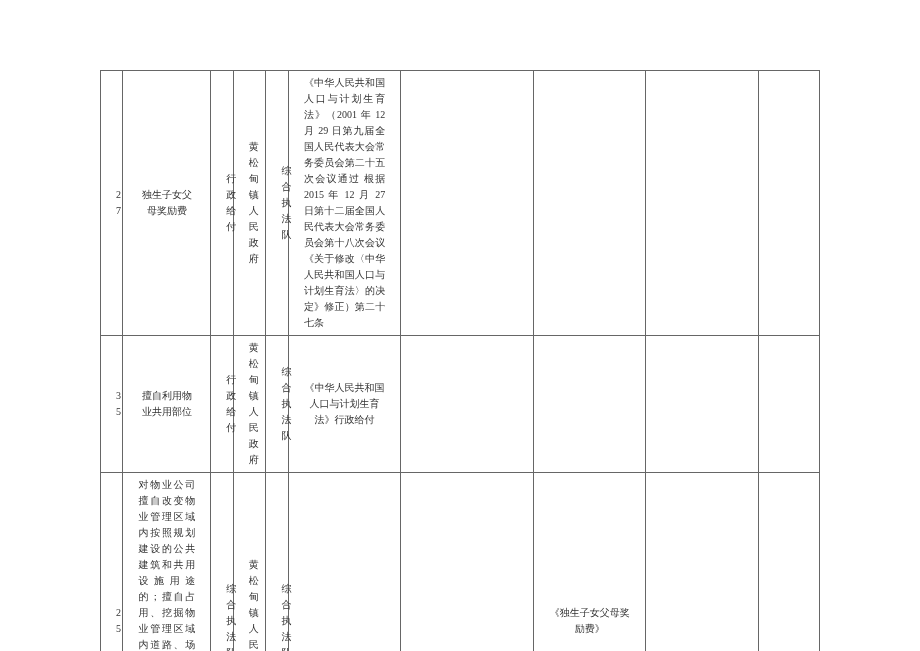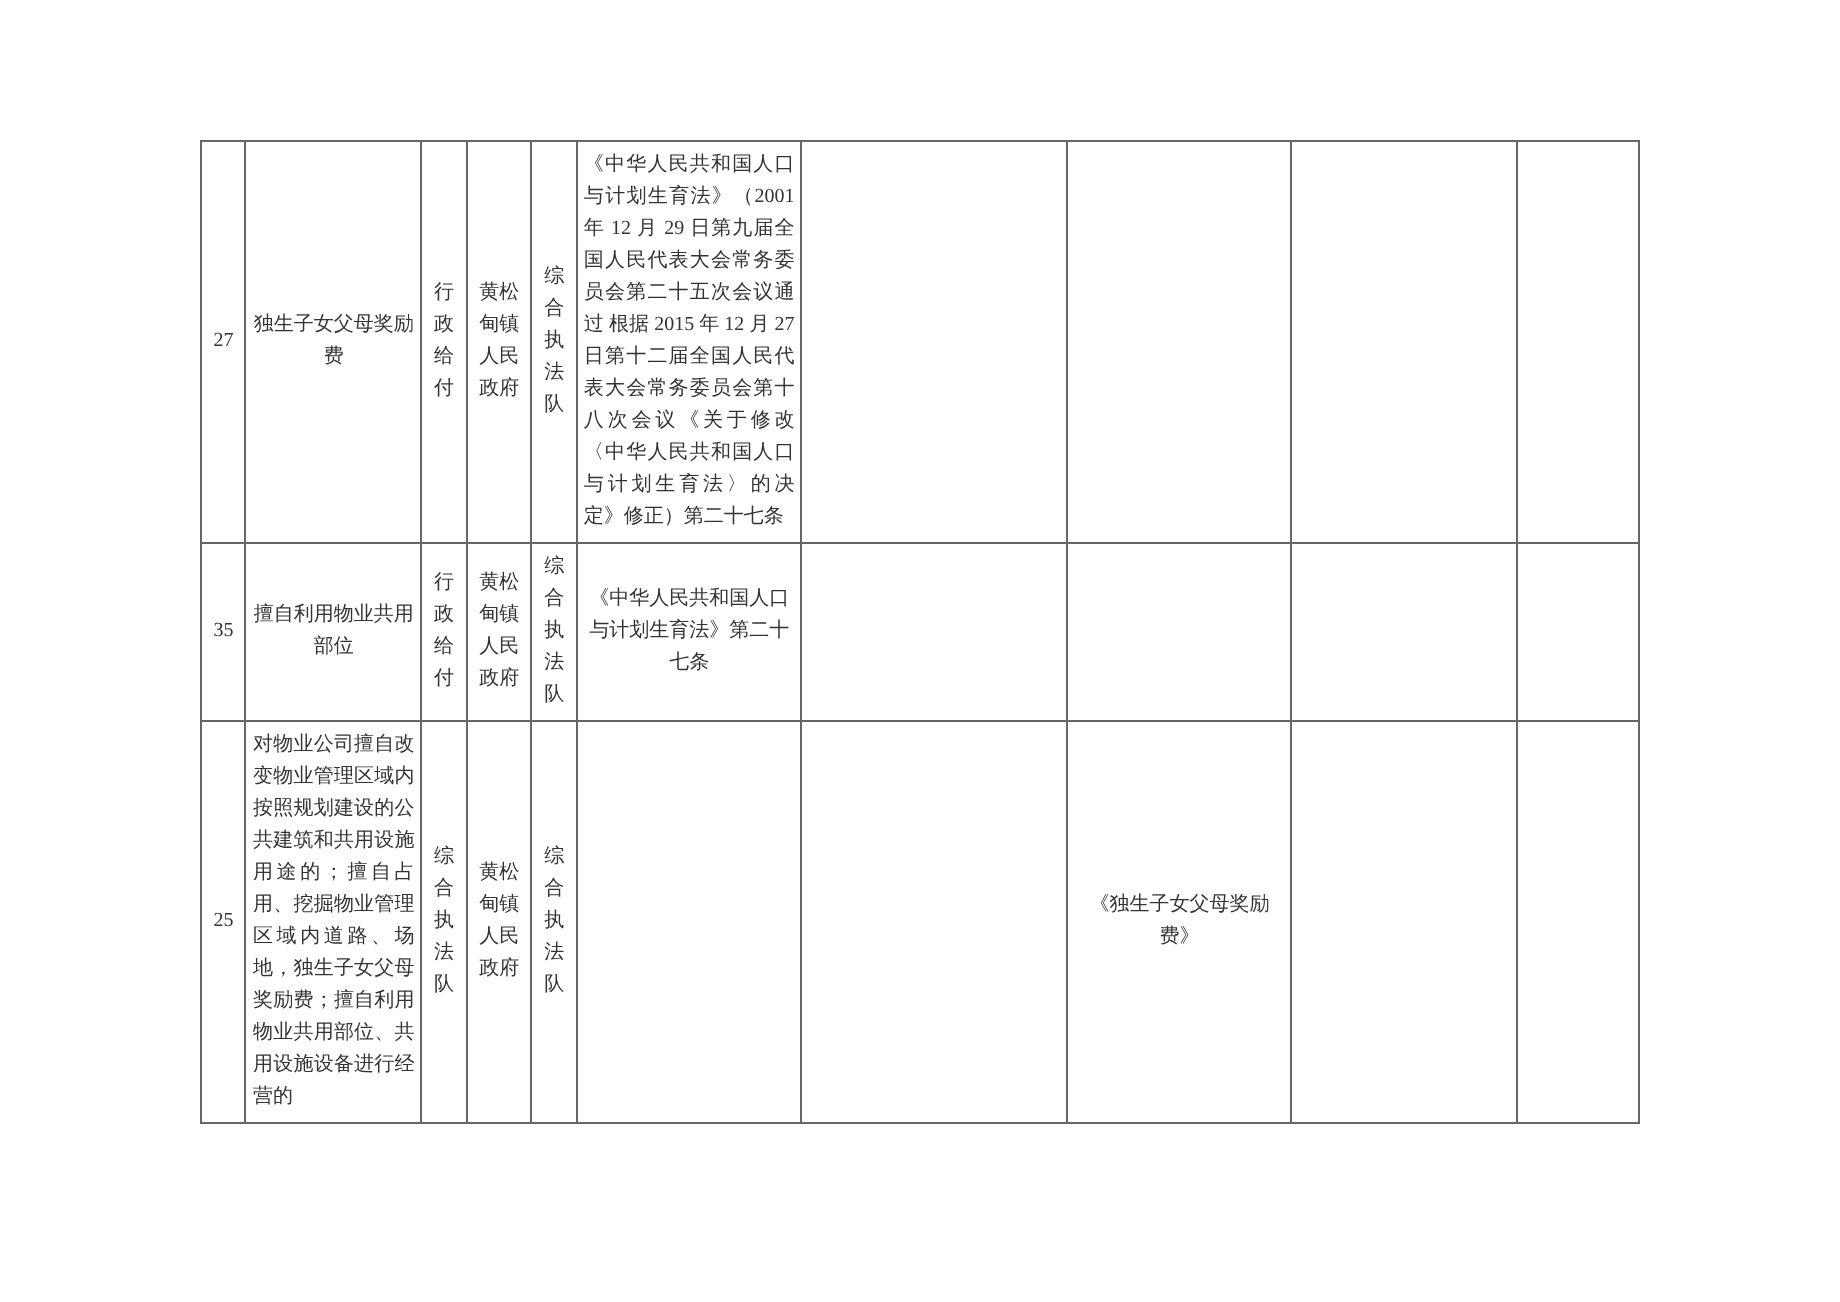--- a/index.html
+++ b/index.html
@@ -11,21 +11,21 @@
       padding: 70px 100px 20px 100px;
       width: 920px;
     }
     table {
       border-collapse: collapse;
       width: 100%;
       table-layout: fixed;
     }
     td {
       border: 1px solid #666;
-      padding: 4px 3px;
+      padding: 4px 15px;
       vertical-align: middle;
       text-align: center;
       line-height: 1.6;
       word-wrap: break-word;
       overflow-wrap: break-word;
     }
     .col-num { width: 22px; }
     .col-item { width: 86px; }
     .col-type { width: 22px; }
     .col-agency { width: 32px; }
@@ -65,21 +65,21 @@
       <td></td>
       <td></td>
       <td></td>
     </tr>
     <tr>
       <td>35</td>
       <td>擅自利用物业共用部位</td>
       <td>行政给付</td>
       <td>黄松甸镇人民政府</td>
       <td>综合执法队</td>
-      <td>《中华人民共和国人口与计划生育法》第二十七条</td>
+      <td>《中华人民共和国人口与计划生育法》行政给付</td>
       <td></td>
       <td></td>
       <td></td>
       <td></td>
     </tr>
     <tr>
       <td>25</td>
       <td class="just">对物业公司擅自改变物业管理区域内按照规划建设的公共建筑和共用设施用途的；擅自占用、挖掘物业管理区域内道路、场地，独生子女父母奖励费；擅自利用物业共用部位、共用设施设备进行经营的</td>
       <td>综合执法队</td>
       <td>黄松甸镇人民政府</td>

